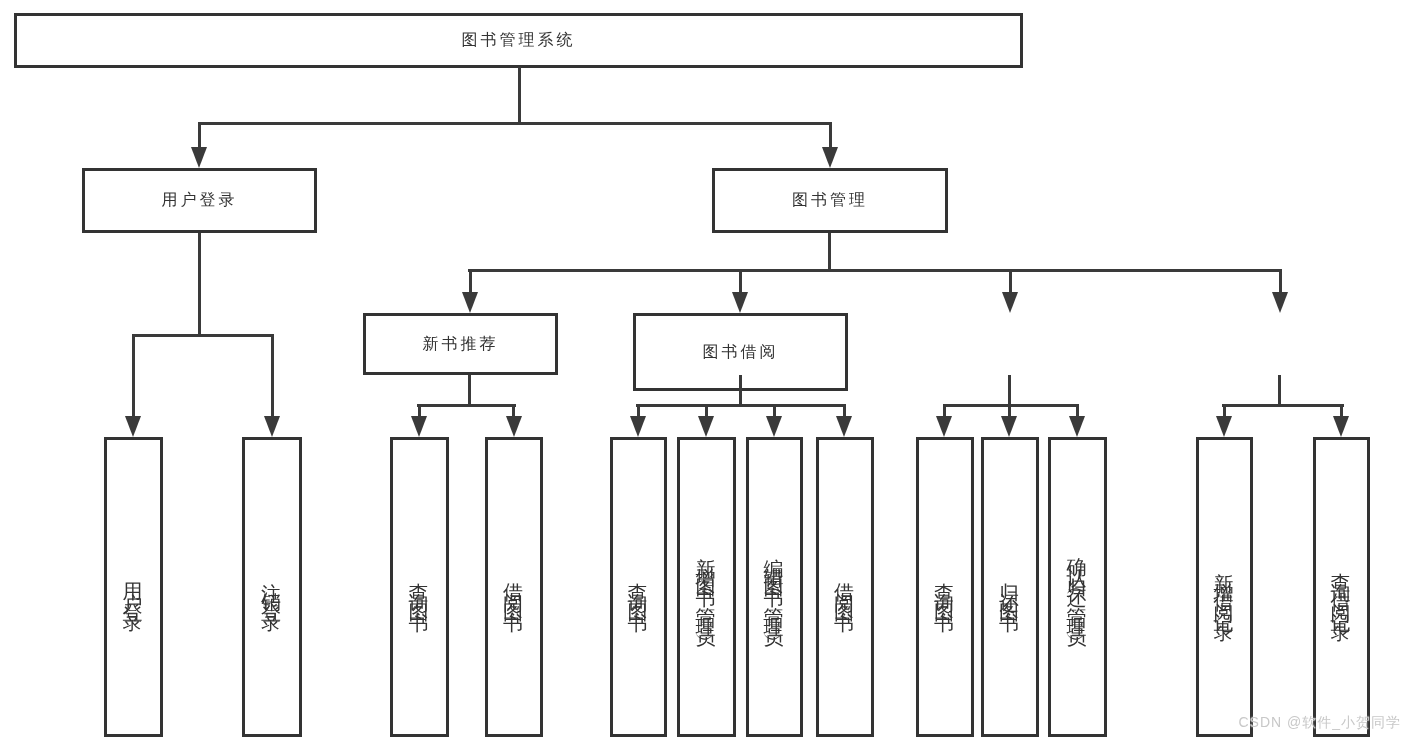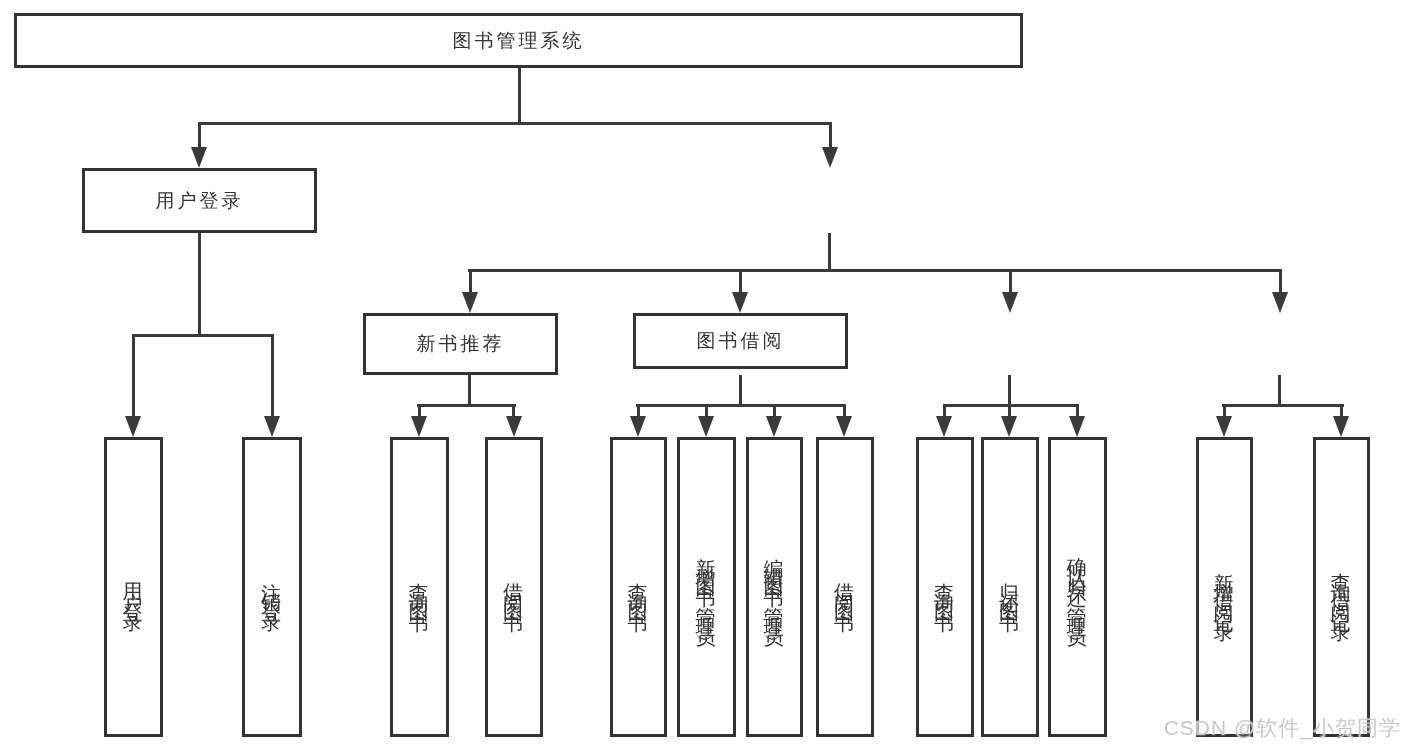--- a/index.html
+++ b/index.html
@@ -17,21 +17,21 @@
   }
   .box {
     position: absolute;
     box-sizing: border-box;
     border: 3px solid #333333;
     background: #ffffff;
     display: flex;
     align-items: center;
     justify-content: center;
     color: #333333;
-    font-size: 19px;
+    font-size: 16px;
     letter-spacing: 3px;
     white-space: nowrap;
   }
   .vbox {
     position: absolute;
     box-sizing: border-box;
     border: 3px solid #333333;
     background: #ffffff;
     display: flex;
     align-items: center;
@@ -51,21 +51,21 @@
     width: 0;
     height: 0;
     border-left: 8px solid transparent;
     border-right: 8px solid transparent;
     border-top: 21px solid #3a3a3a;
   }
   .watermark {
     position: absolute;
     top: 714px;
     right: 4px;
-    font-size: 21px;
+    font-size: 14px;
     color: #c8c8c8;
     letter-spacing: 1px;
     text-shadow: 0 0 2px #ffffff;
     z-index: 10;
     white-space: nowrap;
   }
 </style>
 </head>
 <body>
 
@@ -74,41 +74,42 @@
   <div class="box" style="left:14px;top:13px;width:1009px;height:55px">图书管理系统</div>
 
   <div class="line" style="left:518px;top:67px;width:3px;height:57px"></div>
   <div class="line" style="left:198px;top:122px;width:634px;height:3px"></div>
   <div class="line" style="left:198px;top:122px;width:3px;height:27px"></div>
   <div class="line" style="left:829px;top:122px;width:3px;height:27px"></div>
   <div class="arrow" style="left:191px;top:147px"></div>
   <div class="arrow" style="left:822px;top:147px"></div>
 
   <div class="box" style="left:82px;top:168px;width:235px;height:65px">用户登录</div>
+  <div class="box" style="left:712px;top:168px;width:236px;height:65px">图书管理</div>
 
   <div class="line" style="left:198px;top:233px;width:3px;height:103px"></div>
   <div class="line" style="left:132px;top:334px;width:142px;height:3px"></div>
   <div class="line" style="left:132px;top:334px;width:3px;height:84px"></div>
   <div class="line" style="left:271px;top:334px;width:3px;height:84px"></div>
   <div class="arrow" style="left:125px;top:416px"></div>
   <div class="arrow" style="left:264px;top:416px"></div>
 
   <div class="line" style="left:828px;top:233px;width:3px;height:38px"></div>
   <div class="line" style="left:468px;top:269px;width:814px;height:3px"></div>
   <div class="line" style="left:469px;top:269px;width:3px;height:26px"></div>
   <div class="line" style="left:739px;top:269px;width:3px;height:26px"></div>
   <div class="line" style="left:1009px;top:269px;width:3px;height:26px"></div>
   <div class="line" style="left:1279px;top:269px;width:3px;height:26px"></div>
   <div class="arrow" style="left:462px;top:292px"></div>
   <div class="arrow" style="left:732px;top:292px"></div>
   <div class="arrow" style="left:1002px;top:292px"></div>
   <div class="arrow" style="left:1272px;top:292px"></div>
 
   <div class="box" style="left:363px;top:313px;width:195px;height:62px">新书推荐</div>
-  <div class="box" style="left:633px;top:313px;width:215px;height:56px">图书借阅</div>
+  <div class="box" style="left:633px;top:313px;width:215px;height:78px">图书借阅</div>
 
   <div class="line" style="left:468px;top:375px;width:3px;height:31px"></div>
   <div class="line" style="left:417px;top:404px;width:99px;height:3px"></div>
   <div class="line" style="left:418px;top:404px;width:3px;height:14px"></div>
   <div class="line" style="left:512px;top:404px;width:3px;height:14px"></div>
   <div class="arrow" style="left:411px;top:416px"></div>
   <div class="arrow" style="left:506px;top:416px"></div>
 
   <div class="line" style="left:739px;top:375px;width:3px;height:31px"></div>
   <div class="line" style="left:636px;top:404px;width:209px;height:3px"></div>

